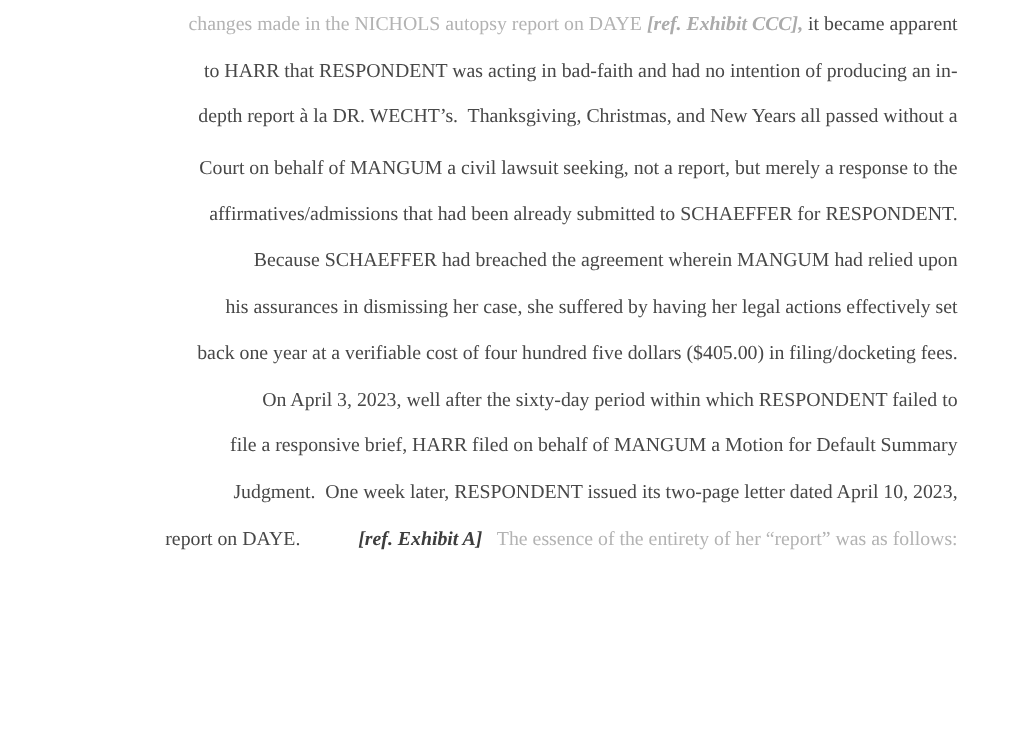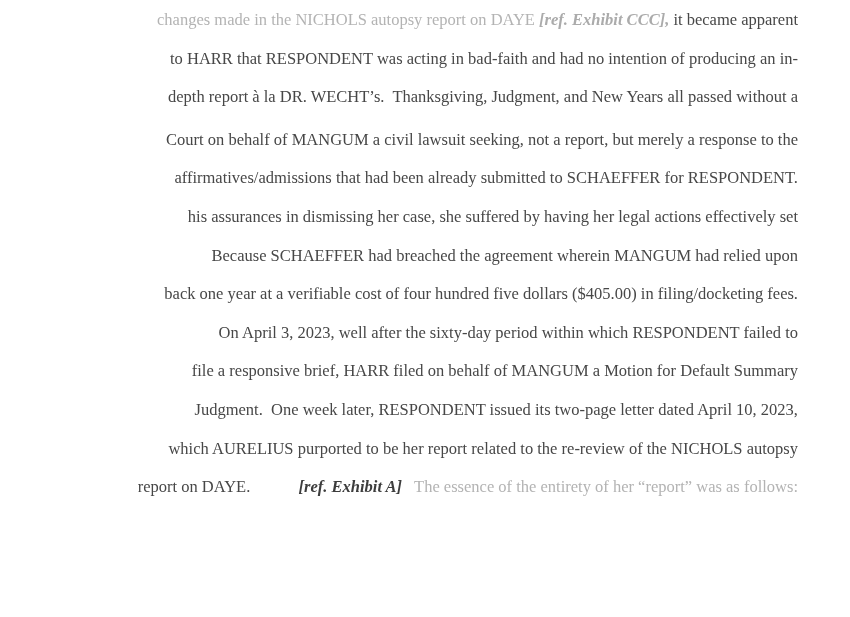--- a/index.html
+++ b/index.html
@@ -57,25 +57,24 @@
     font-style: italic;
   }
 </style>
 </head>
 <body>
 
 <div class="doc-page">
   <div class="doc-text">
       <div class="line"><span class="seg faded">changes made in the NICHOLS autopsy report on DAYE </span><span class="seg faded-ref">[ref. Exhibit CCC],</span><span class="seg normal"> it became apparent</span></div>
       <div class="line"><span class="seg normal">to HARR that RESPONDENT was acting in bad-faith and had no intention of producing an in-</span></div>
-      <div class="line"><span class="seg normal">depth report à la DR. WECHT’s.  Thanksgiving, Judgment, and New Years all passed without a</span></div>
+      <div class="line"><span class="seg normal">depth report à la DR. WECHT’s.  Thanksgiving, Christmas, and New Years all passed without a</span></div>
       <div class="line gap"><span class="seg normal">Court on behalf of MANGUM a civil lawsuit seeking, not a report, but merely a response to the</span></div>
       <div class="line"><span class="seg normal">affirmatives/admissions that had been already submitted to SCHAEFFER for RESPONDENT.</span></div>
+      <div class="line indent"><span class="seg normal">Because SCHAEFFER had breached the agreement wherein MANGUM had relied upon</span></div>
       <div class="line"><span class="seg normal">his assurances in dismissing her case, she suffered by having her legal actions effectively set</span></div>
-      <div class="line indent"><span class="seg normal">Because SCHAEFFER had breached the agreement wherein MANGUM had relied upon</span></div>
       <div class="line"><span class="seg normal">back one year at a verifiable cost of four hundred five dollars ($405.00) in filing/docketing fees.</span></div>
       <div class="line indent"><span class="seg normal">On April 3, 2023, well after the sixty-day period within which RESPONDENT failed to</span></div>
       <div class="line"><span class="seg normal">file a responsive brief, HARR filed on behalf of MANGUM a Motion for Default Summary</span></div>
       <div class="line"><span class="seg normal">Judgment.  One week later, RESPONDENT issued its two-page letter dated April 10, 2023,</span></div>
-      <div class="line"><span class="seg normal">which AURELIUS purported to be her report related to the re-review of the NICHOLS autopsy</span></div>
       <div class="line"><span class="seg normal">report on DAYE.  </span><span class="seg ref">[ref. Exhibit A]</span><span class="seg faded">   The essence of the entirety of her “report” was as follows:</span></div>
     </div>
 </div>
 
 </body></html>

